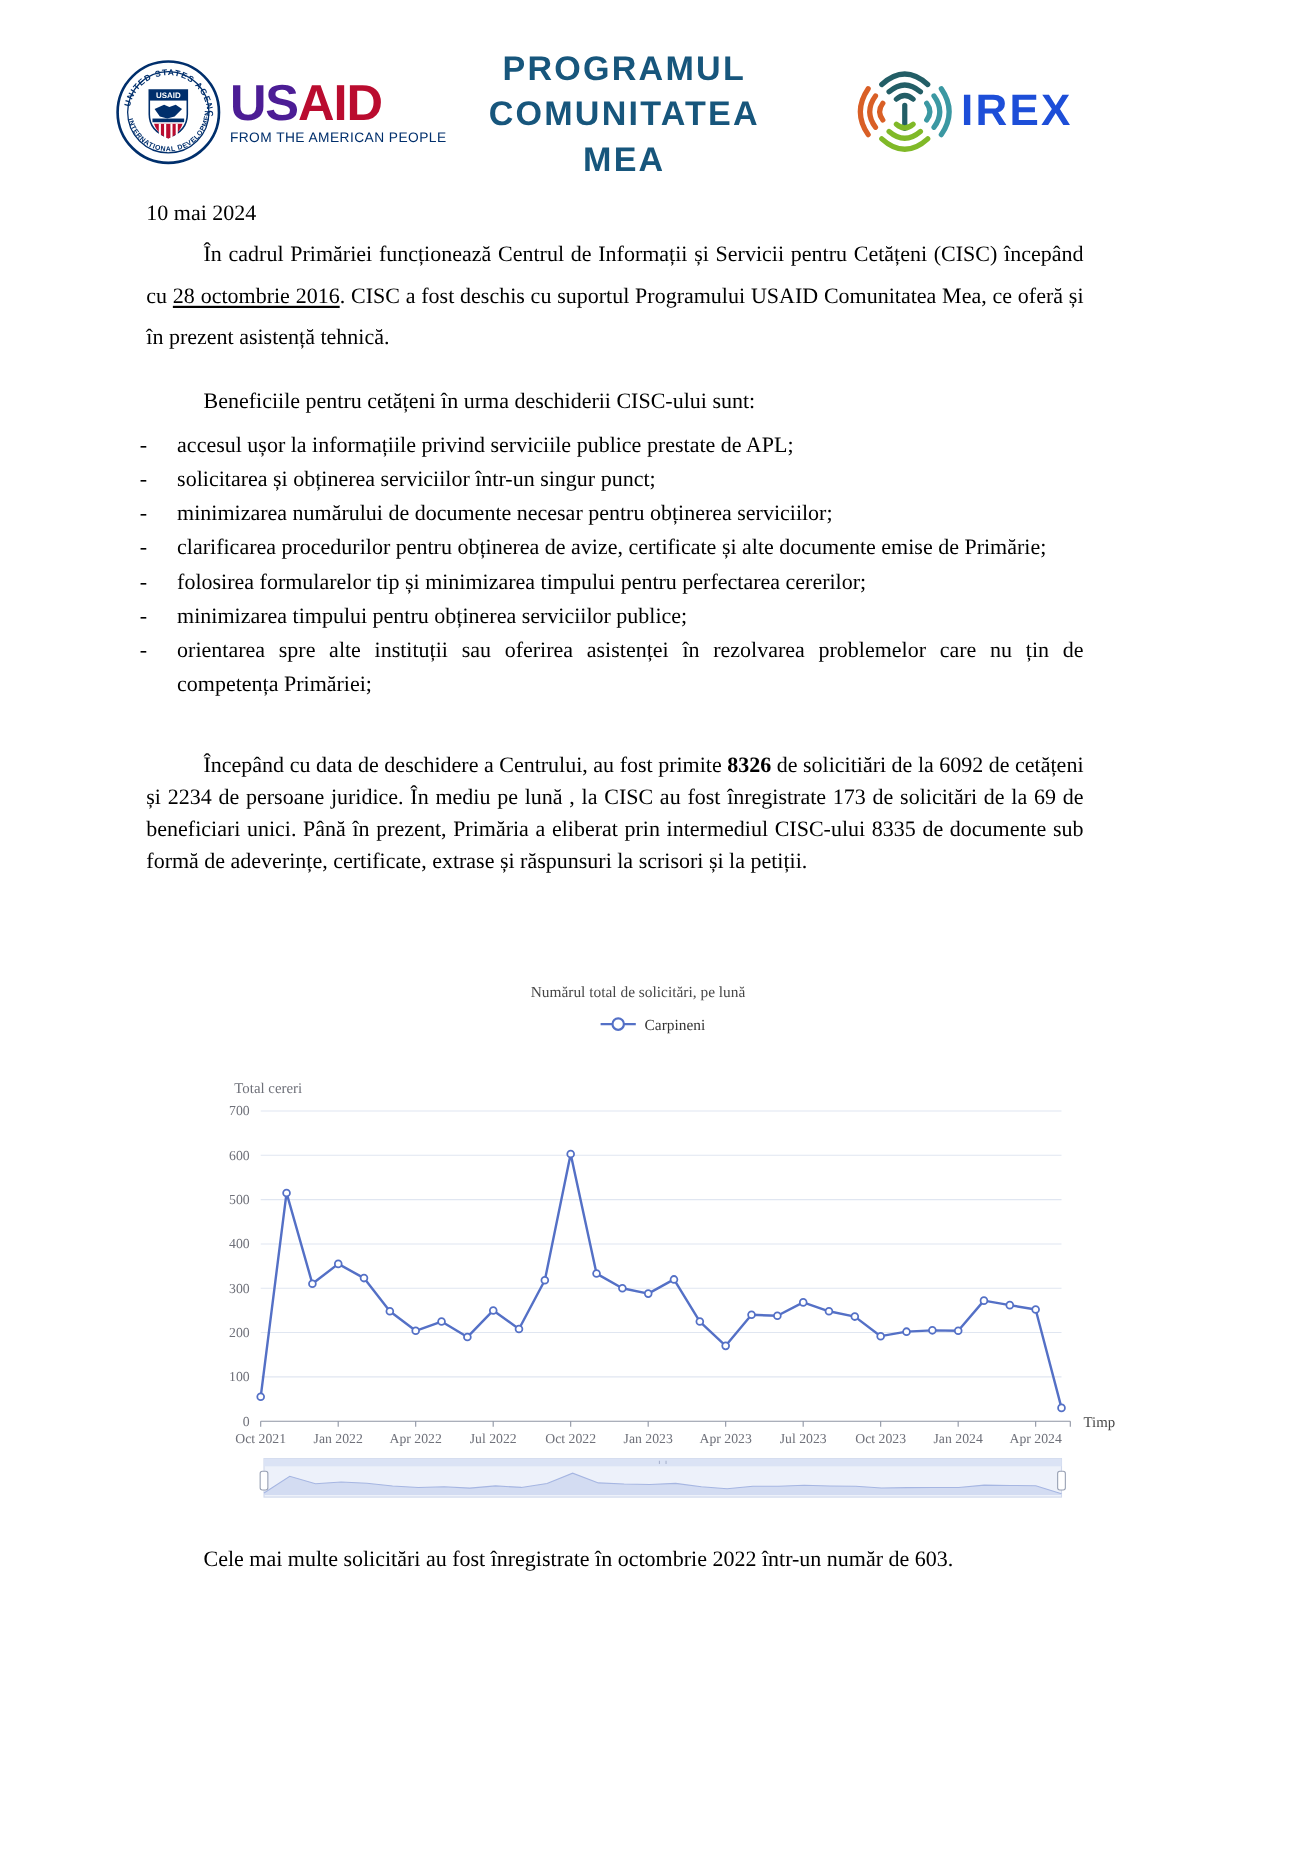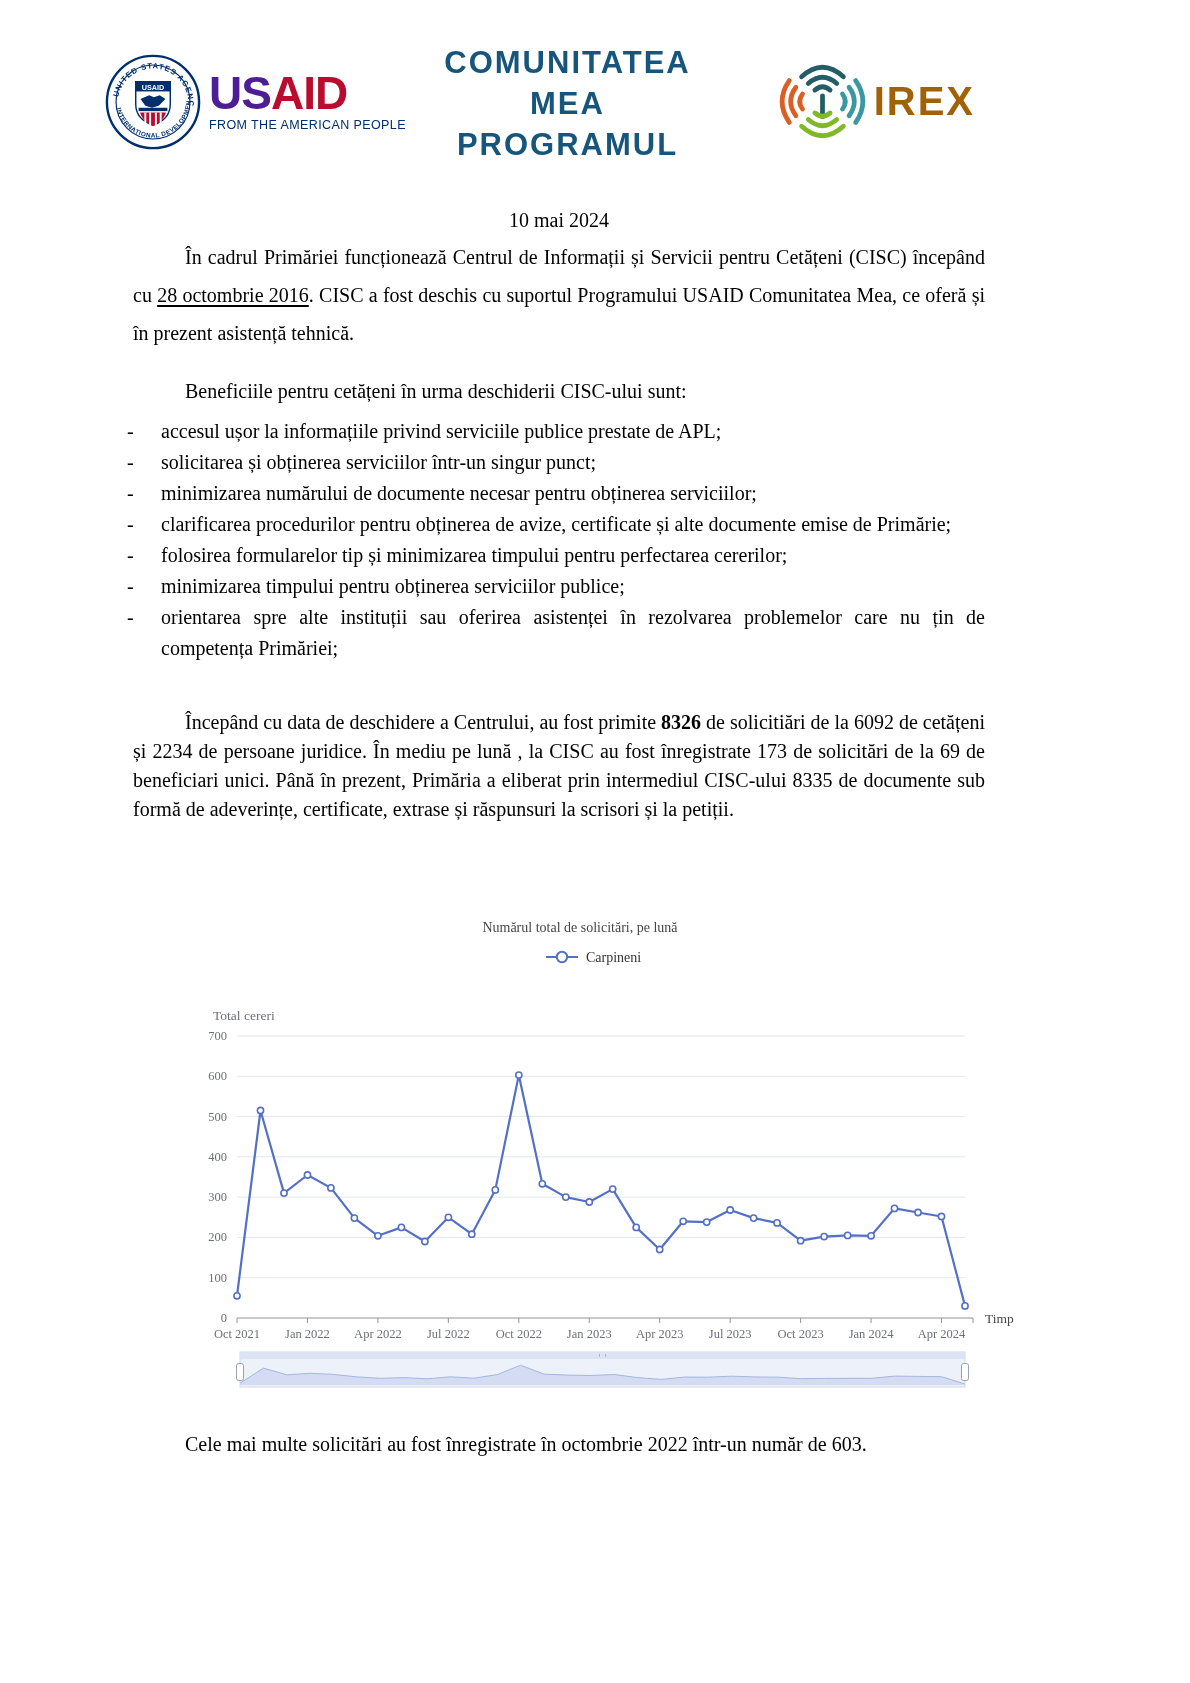--- a/index.html
+++ b/index.html
@@ -9,25 +9,25 @@
   
   .hdr{display:flex;align-items:center;padding-top:38px;}
   .usaid-block{margin-left:105px;width:305px;display:flex;align-items:center;gap:8px;flex:none;}
   .usaid-words{display:flex;flex-direction:column;}
   .usaid-wordmark{font-family:"Liberation Sans",sans-serif;font-weight:bold;font-size:46px;line-height:44px;letter-spacing:-1px;}
   .usaid-us{color:#4c1d95;} .usaid-aid{color:#ba0c2f;margin-top:37px;}
   .usaid-tagline{font-family:"Liberation Sans",sans-serif;font-weight:normal;font-size:12.5px;color:#002f6c;letter-spacing:.4px;margin-top:3px;}
   .program-block{flex:1;text-align:center;font-family:"Liberation Sans",sans-serif;
                  font-weight:bold;color:#17567c;font-size:31px;letter-spacing:2px;line-height:41px;margin-top:4px;}
   .irex-block{width:250px;margin-right:215px;flex:none;display:flex;align-items:center;gap:4px;justify-content:flex-end;}
-  .irex-word{font-family:"Liberation Sans",sans-serif;font-weight:bold;font-size:40px;color:#a16207;letter-spacing:2px;}
+  .irex-word{font-family:"Liberation Sans",sans-serif;font-weight:bold;font-size:40px;color:#1d4ed8;letter-spacing:2px;}
 
   
   .content{margin:0 205px 0 133px;}
-  .date-line{text-align:center;font-size:20px;margin-top:44px;}
+  .date-line{text-align:left;font-size:20px;margin-top:18px;}
   .doc-title{text-align:center;font-weight:bold;font-size:20.5px;margin-top:16px;}
   .p1{font-size:20px;line-height:38px;text-align:justify;text-indent:52px;margin-top:6px;}
   .benefits-intro{font-size:20px;line-height:38px;text-indent:52px;margin-top:2px;}
   .bullets{margin-top:6px;font-size:20px;margin-left:-6px;}
   .bullet{display:flex;line-height:31px;}
   .bullet .dash{width:34px;flex:none;}
   .bullet .btext{flex:1;text-align:justify;}
   .p2{font-size:20px;line-height:29px;text-align:justify;text-indent:52px;margin-top:44px;}
   .closing{font-size:20px;text-indent:52px;margin-top:14px;}
   u{text-underline-offset:3px;}
@@ -75,22 +75,22 @@
             <line x1="58" y1="61" x2="58" y2="72"></line>
         </g>
       </svg>
       <div class="usaid-words">
         <div class="usaid-wordmark"><span class="usaid-us">US</span><span class="usaid-aid">AID</span></div>
         <div class="usaid-tagline">FROM THE AMERICAN PEOPLE</div>
       </div>
     </div>
 
     <div class="program-block">
+      <div>PROGRAMUL</div>
       <div>COMUNITATEA MEA</div>
-      <div>PROGRAMUL</div>
     </div>
 
     <div class="irex-block">
       <svg width="95" height="95" viewBox="0 0 100 100" fill="none" stroke-linecap="round">
         <g stroke="#235e66" stroke-width="5">
           <path d="M28,24 Q50,4 72,24"></path>
           <path d="M35,31 Q50,18 65,31"></path>
           <path d="M42,38 Q50,31 58,38"></path>
           <path d="M50,44 L50,66"></path>
         </g>

